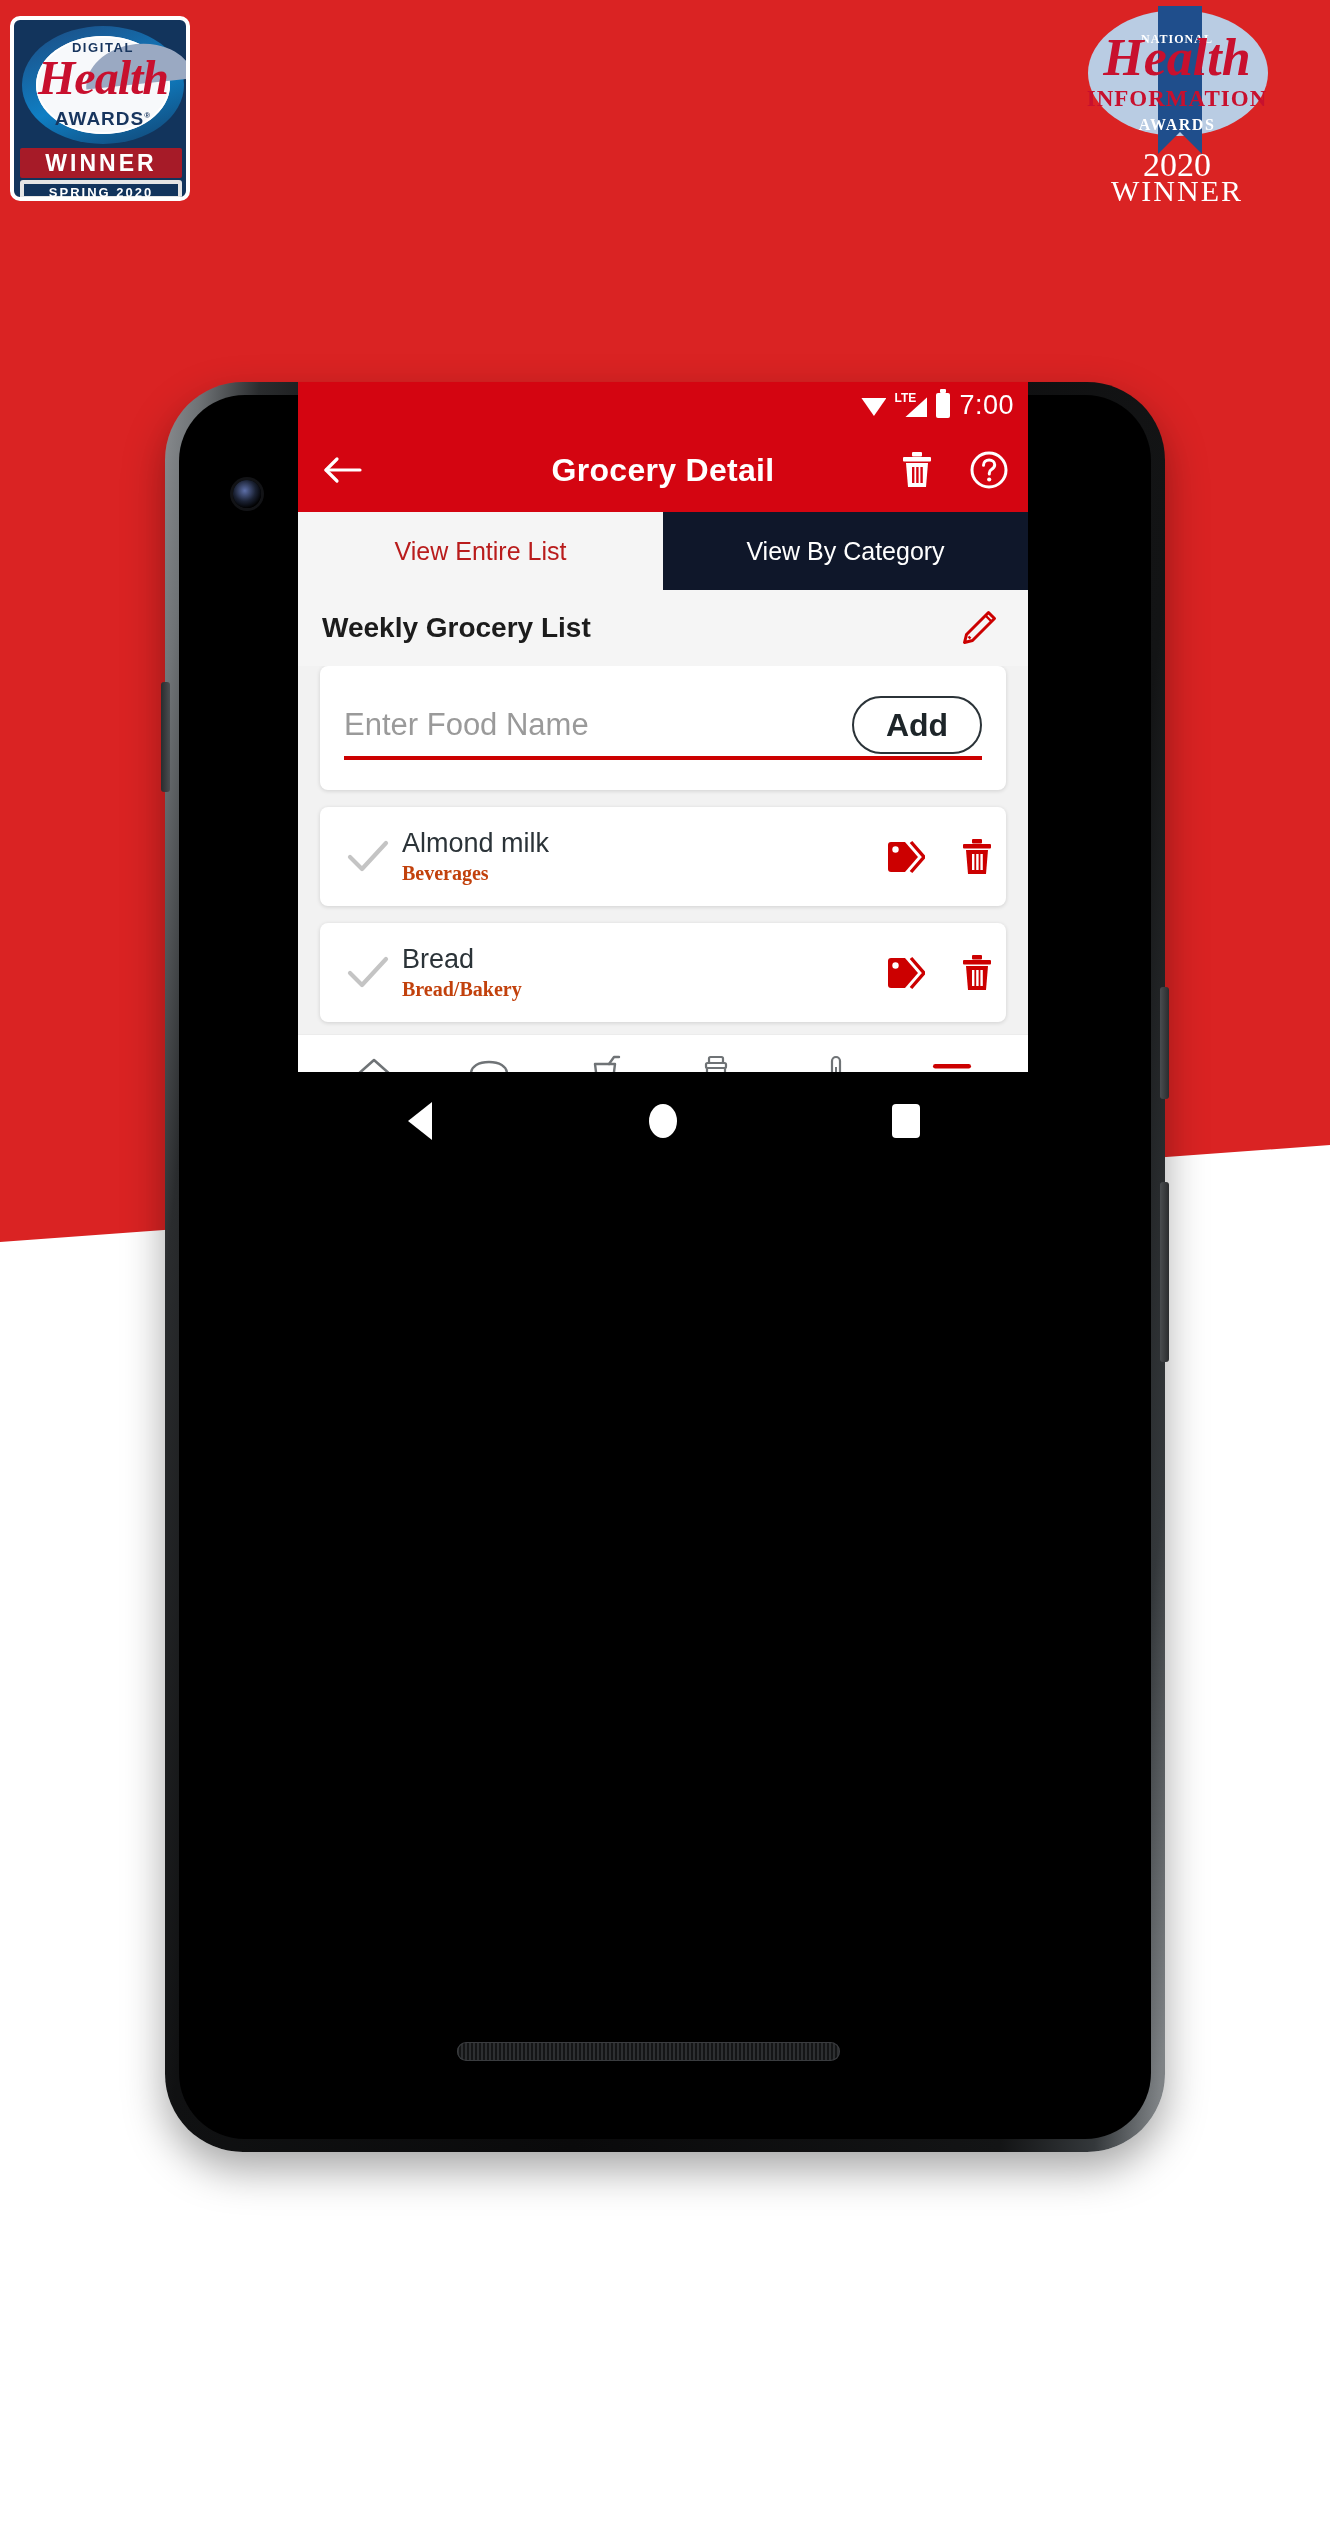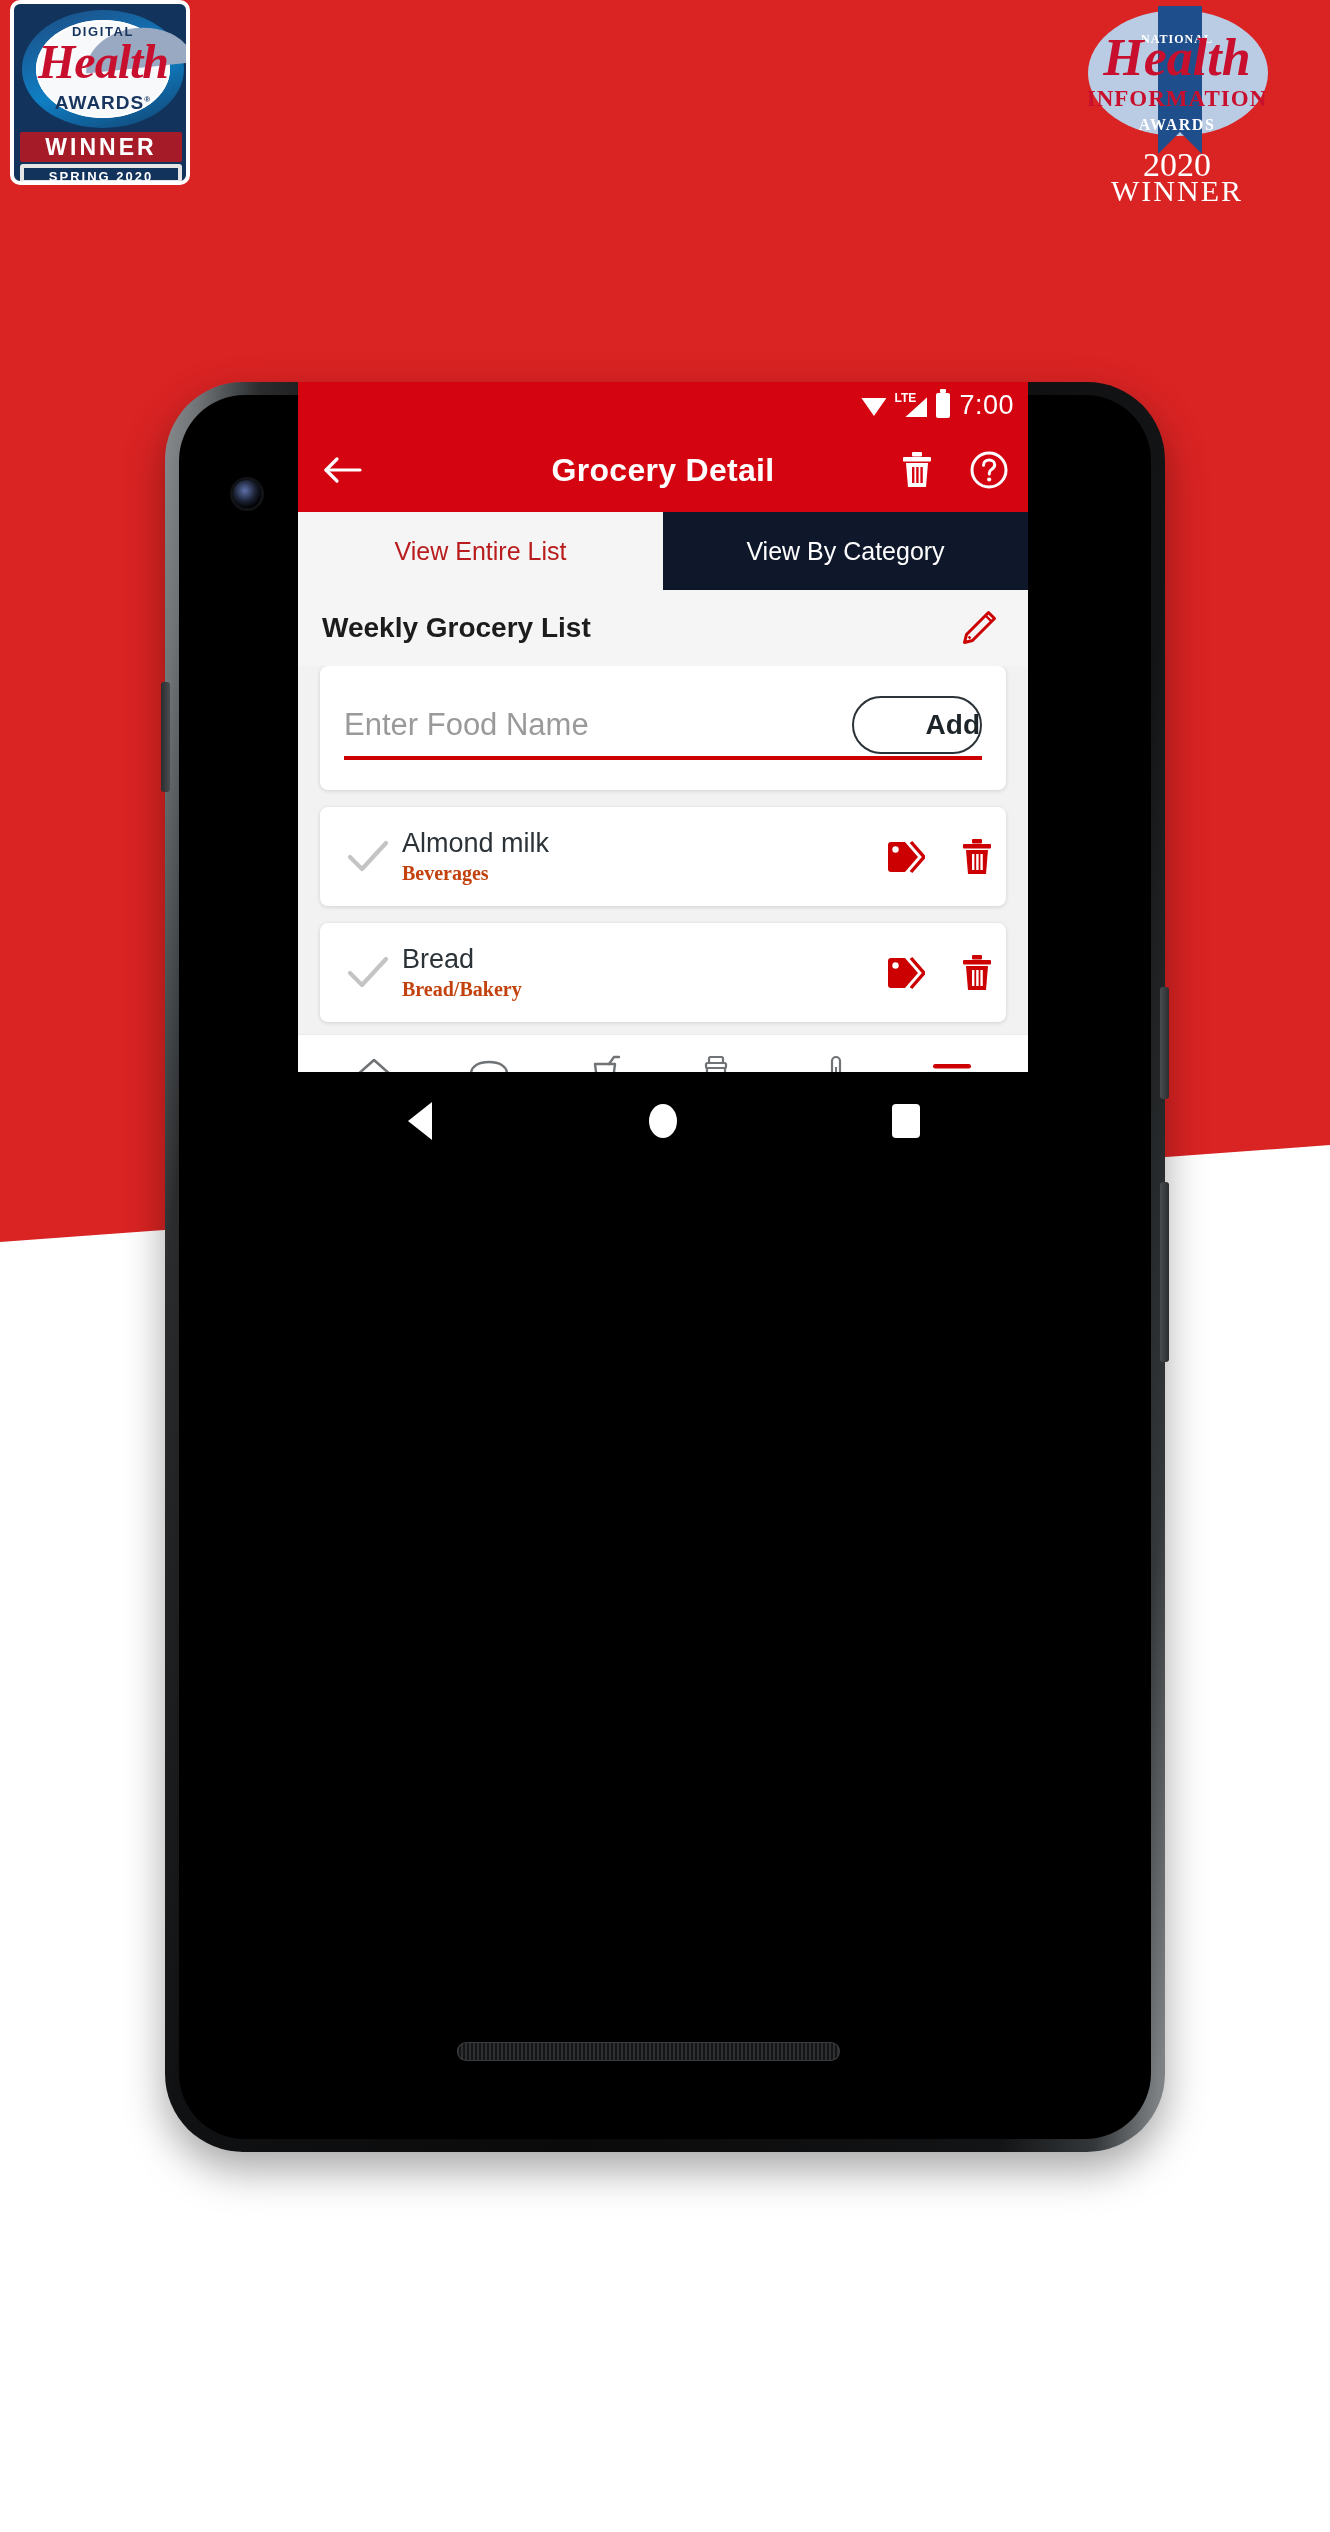--- a/index.html
+++ b/index.html
@@ -12,21 +12,21 @@
 
   
   #bg-red {
     position:absolute; left:0; top:0; width:1330px; height:1250px;
     background:#DA2323;
     clip-path: polygon(0 0, 1330px 0, 1330px 1145px, 0 1242px);
   }
 
   
   #badge-dha {
-    position:absolute; left:10px; top:0; width:180px; height:185px;
+    position:absolute; left:10px; top:16px; width:180px; height:185px;
     background:#12345C;
     border:4px solid #ffffff; border-radius:10px;
     overflow:hidden;
   }
   .dha-oval-wrap{
     position:absolute; left:8px; top:6px; width:162px; height:118px;
   }
   .dha-oval-outer{
     position:absolute; left:0; top:0; width:162px; height:118px;
     border-radius:50%;
@@ -258,22 +258,22 @@
     display:flex; align-items:center; justify-content:space-between;
   }
   #food-input{
     border:none; outline:none; background:transparent;
     font-size:31px; color:#9a9a9a; width:420px;
     font-family:"Liberation Sans",sans-serif;
   }
   #food-input::placeholder{ color:#9a9a9a; }
   #add-btn{
     width:130px; height:58px; border:2.5px solid #2b3338; border-radius:30px;
-    background:#fff; color:#1d2529; font-size:28px; font-weight:bold;
-    cursor:pointer; font-family:"Liberation Sans",sans-serif;text-align:right;
+    background:#fff; color:#1d2529; font-size:32px; font-weight:bold;
+    cursor:pointer; font-family:"Liberation Sans",sans-serif;
   }
   #input-underline{
     position:absolute; left:24px; right:24px; top:90px; height:4px; background:#CC0000;
   }
 
   .item-card{
     height:99px; display:flex; align-items:center; padding:0 8px 0 20px;
   }
   .check-ico{ width:56px; flex:0 0 56px; display:flex;align-items:center;justify-content:center;cursor:pointer;}
   .item-text{ flex:1; padding-left:6px; }

